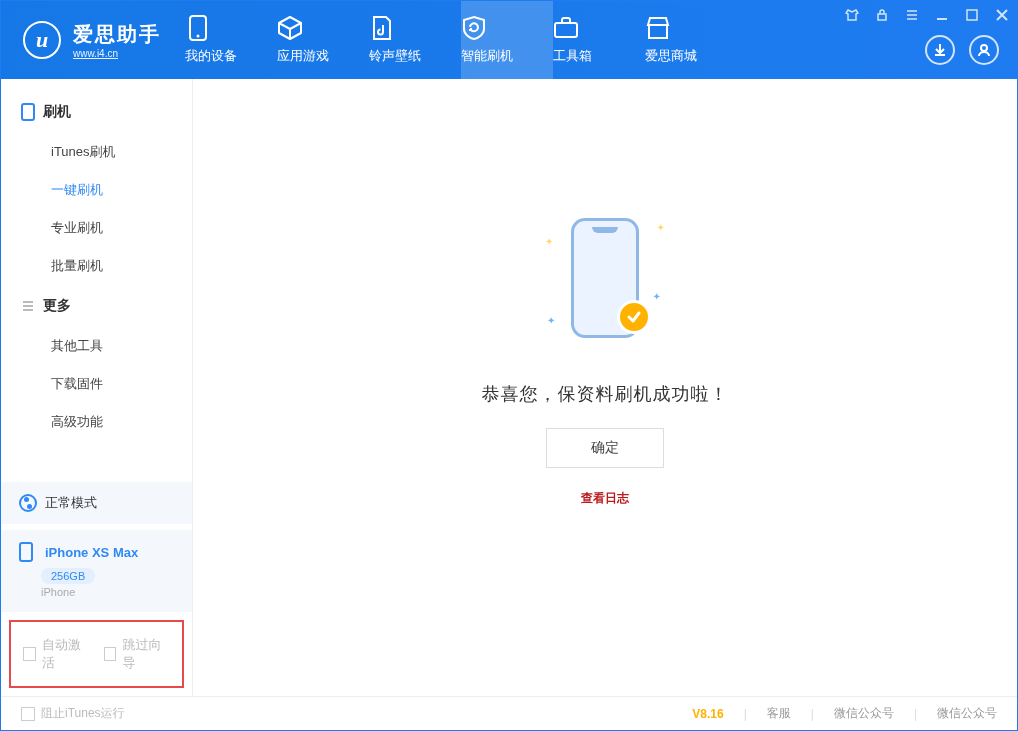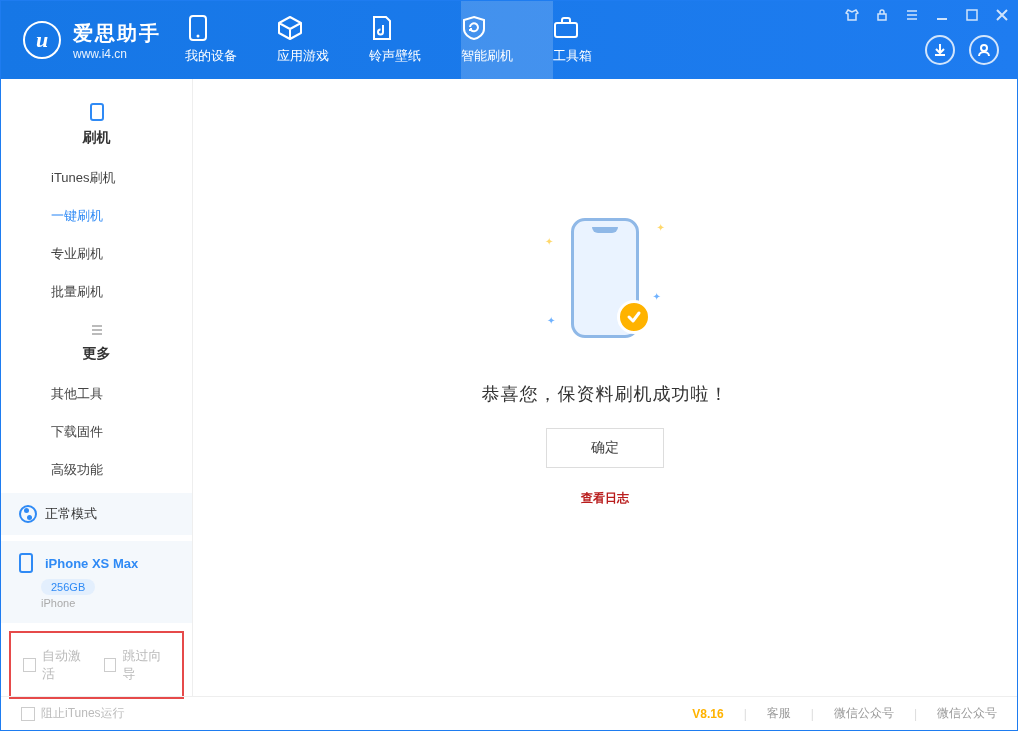--- a/index.html
+++ b/index.html
@@ -4,39 +4,39 @@
 <style>
   * { margin: 0; padding: 0; box-sizing: border-box; font-family: "Microsoft YaHei", sans-serif; }
   body { background: #fff; }
   .window { width: 1018px; height: 731px; border: 1px solid #1e7cf0; display: flex; flex-direction: column; background: #fff; }
 
   
   .titlebar { height: 78px; background: linear-gradient(90deg, #1677e6 0%, #1e7cf0 100%); display: flex; align-items: stretch; color: #fff; position: relative; }
   .brand { display: flex; align-items: center; padding: 0 20px 0 22px; gap: 12px; }
   .brand-logo { width: 38px; height: 38px; border: 2.5px solid #fff; border-radius: 50%; display: flex; align-items: center; justify-content: center; font-family: Georgia, serif; font-weight: bold; font-style: italic; font-size: 22px; color: #fff; }
   .brand-text .name { font-size: 20px; font-weight: 600; letter-spacing: 2px; }
-  .brand-text .url { font-size: 12px; opacity: .9; }
+  .brand-text .url { font-size: 10px; opacity: .9; text-decoration: underline; }
 
   .tabs { display: flex; margin-left: 4px; }
   .tab { width: 92px; display: flex; flex-direction: column; align-items: flex-start; justify-content: center; gap: 6px; font-size: 13px; cursor: pointer; }
   .tab.active { background: rgba(255,255,255,.18); }
   .tab-icon { width: 26px; height: 26px; display:flex; align-items:center; justify-content:center; }
   .tab-icon svg { display:block; }
 
   .winctrls { position: absolute; top: 0; right: 0; display: flex; height: 28px; align-items: center; }
   .winctrls .ctl { width: 30px; display: flex; align-items: center; justify-content: center; color: #cfe3fb; cursor:pointer; }
   .winctrls svg { display:block; }
   .right-icons { position:absolute; top:34px; right:18px; display:flex; gap:14px; }
   .circ-btn { width:30px; height:30px; border:2px solid rgba(255,255,255,.8); border-radius:50%; display:flex; align-items:center; justify-content:center; cursor:pointer; color:#fff; }
 
   
   .body { flex:1; display:flex; min-height:0; }
   .sidebar { width:192px; border-right:1px solid #eee; display:flex; flex-direction:column; background:#fff; padding-top:16px; }
 
-  .sec-header { display:flex; align-items:center; gap:8px; font-size:14px; font-weight:600; color:#333; padding:8px 14px;flex-direction:column; }
+  .sec-header { display:flex; align-items:center; gap:8px; font-size:14px; font-weight:600; color:#333; padding:8px 20px; }
   .sec-header .sec-ico { color:#2f8af5; display:flex; }
   .menu { padding:4px 0; }
   .menu-item { padding:10px 18px 10px 50px; font-size:13px; color:#444; cursor:pointer; }
   .menu-item.active { color:#2f8af5; position:relative; }
 
   .sidebar-bottom { margin-top:auto; }
   .mode-box { background:#f4f8fc; margin:0 0 6px 0; padding:12px 18px; display:flex; align-items:center; gap:8px; font-size:13px; color:#333; }
   .mode-ico { width:18px; height:18px; border:2px solid #2f8af5; border-radius:50%; position:relative; }
   .mode-ico:before, .mode-ico:after { content:""; position:absolute; background:#2f8af5; border-radius:50%; width:5px; height:5px; }
   .mode-ico:before { left:3px; top:1px; }
@@ -129,20 +129,28 @@
       </div>
       <div class="tab">
         <span class="tab-icon">
             <svg width="26" height="22" viewBox="0 0 26 22">
               <rect x="2" y="6" width="22" height="14" rx="2" fill="none" stroke="#fff" stroke-width="2"></rect>
               <path d="M9 6 V3 A2 2 0 0 1 11 1 H15 A2 2 0 0 1 17 3 V6" fill="none" stroke="#fff" stroke-width="2"></path>
             </svg>
           </span>
         <span>工具箱</span>
       </div>
+      <div class="tab">
+        <span class="tab-icon">
+            <svg width="26" height="24" viewBox="0 0 26 24">
+              <path d="M3 9 L5 2 H21 L23 9 Z M4 9 V22 H22 V9" fill="none" stroke="#fff" stroke-width="2"></path>
+            </svg>
+          </span>
+        <span>爱思商城</span>
+      </div>
     </div>
 
     <div class="right-icons">
       <div class="circ-btn">
           <svg width="14" height="14" viewBox="0 0 14 14">
             <path d="M7 1 V9 M3 6 L7 10 L11 6 M2 12 H12" stroke="#fff" stroke-width="2" fill="none"></path>
           </svg>
         </div>
       <div class="circ-btn">
           <svg width="14" height="14" viewBox="0 0 14 14">

